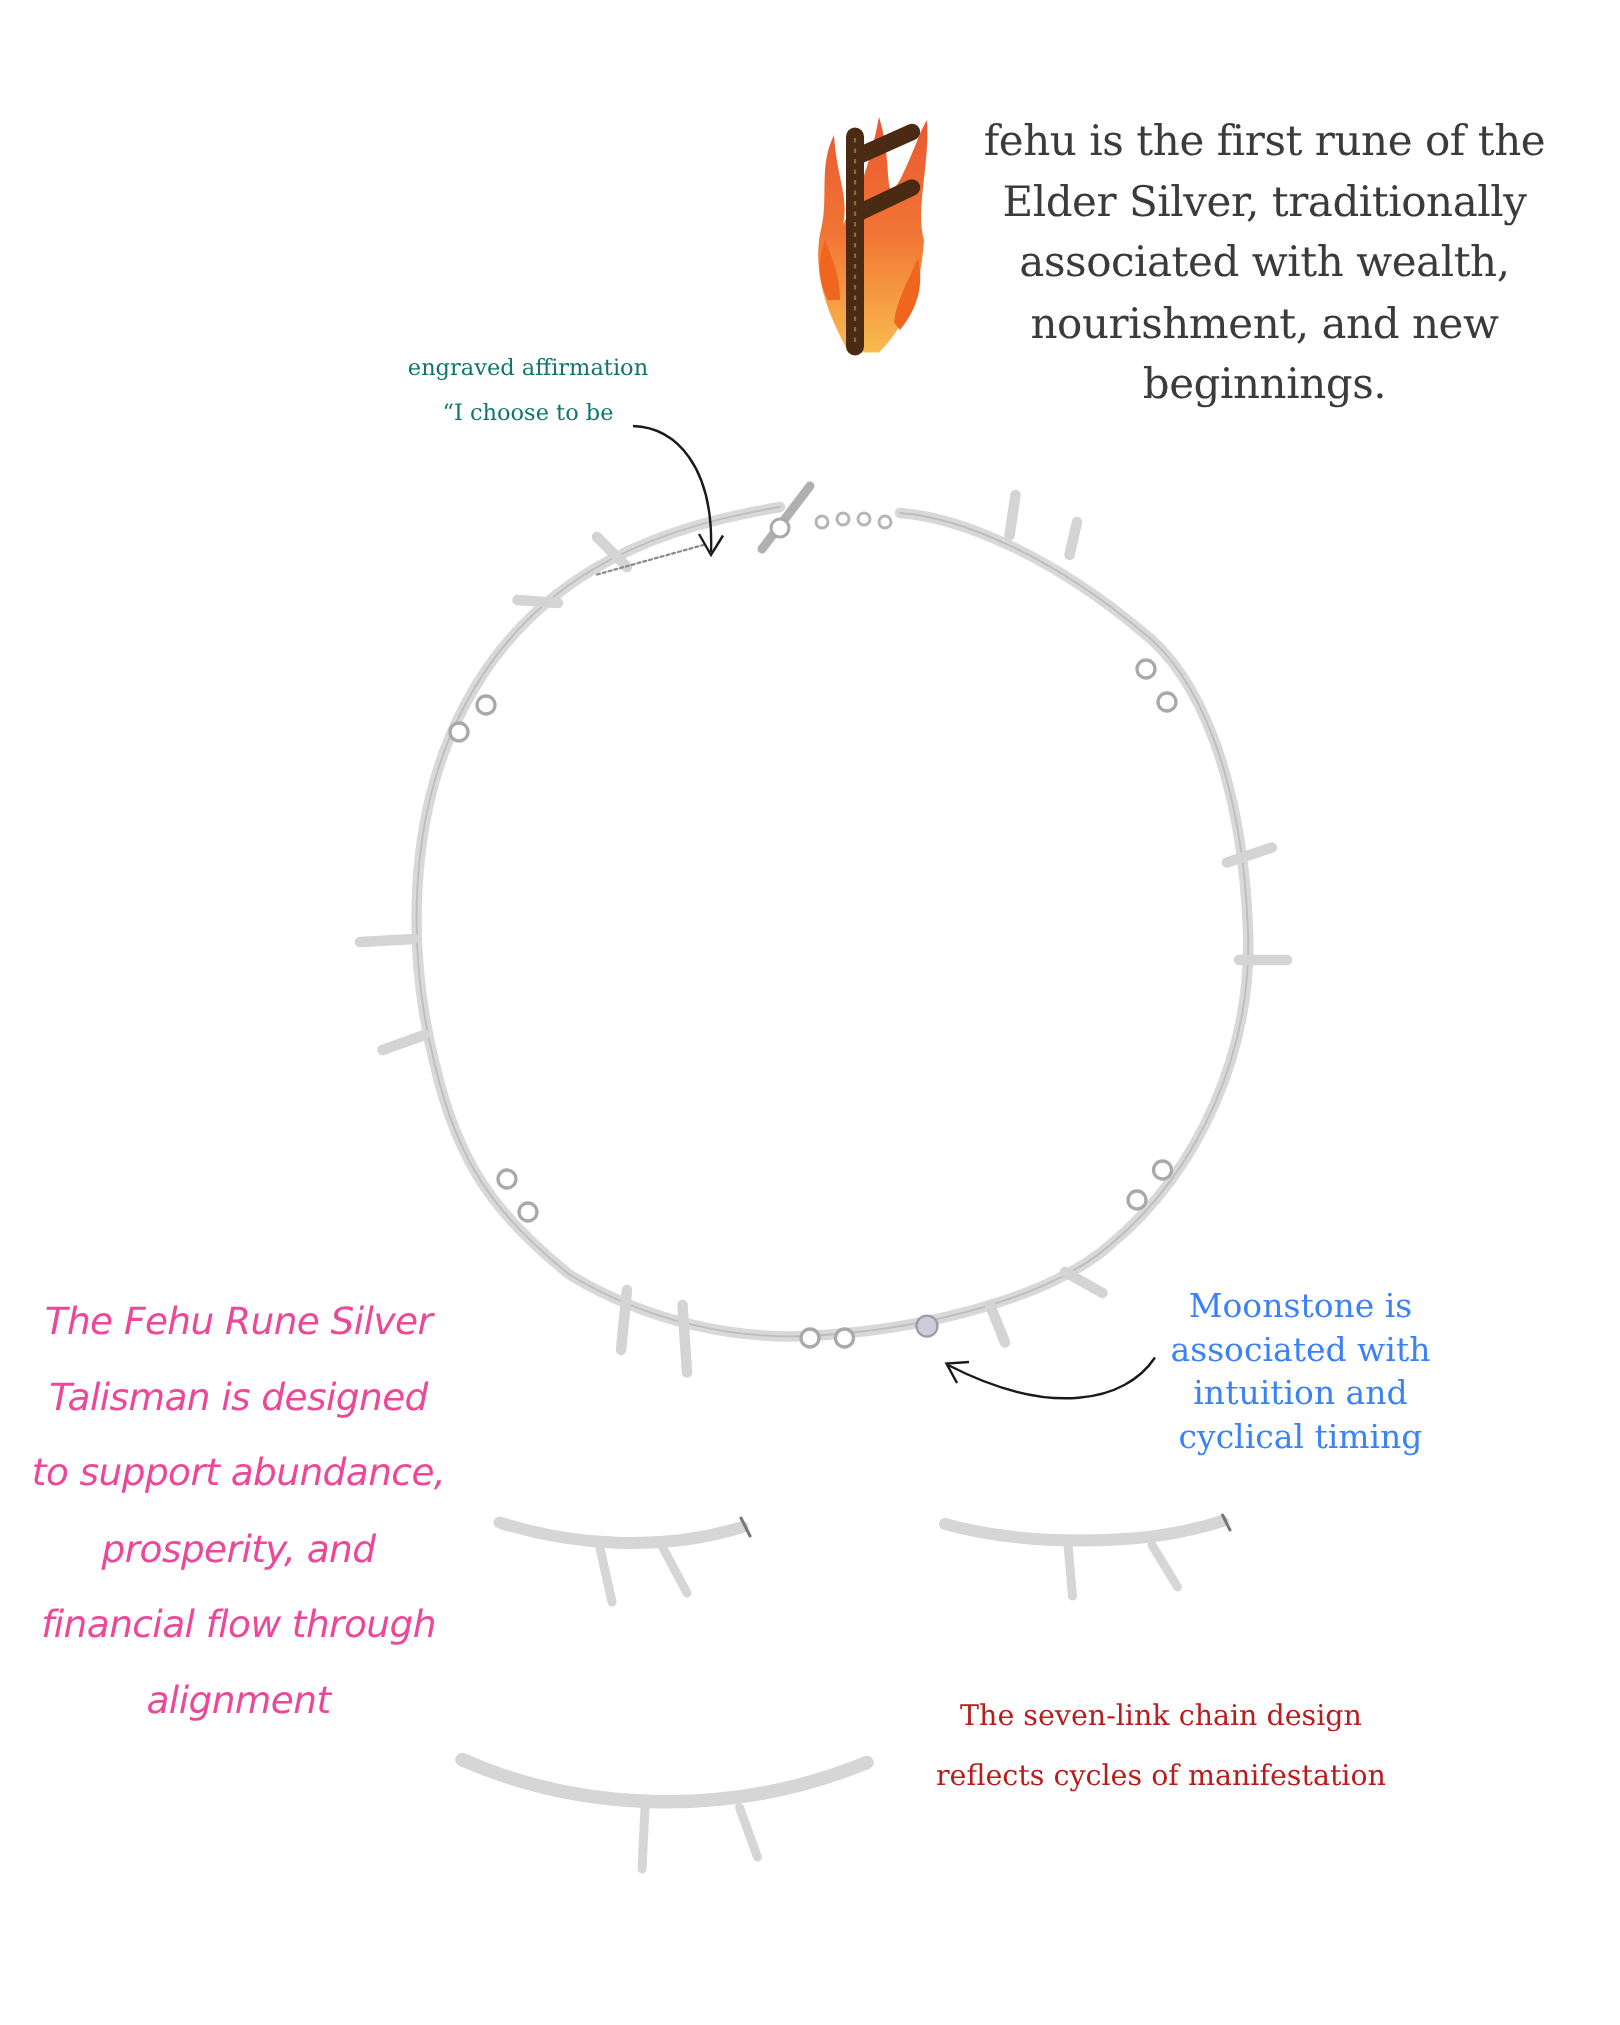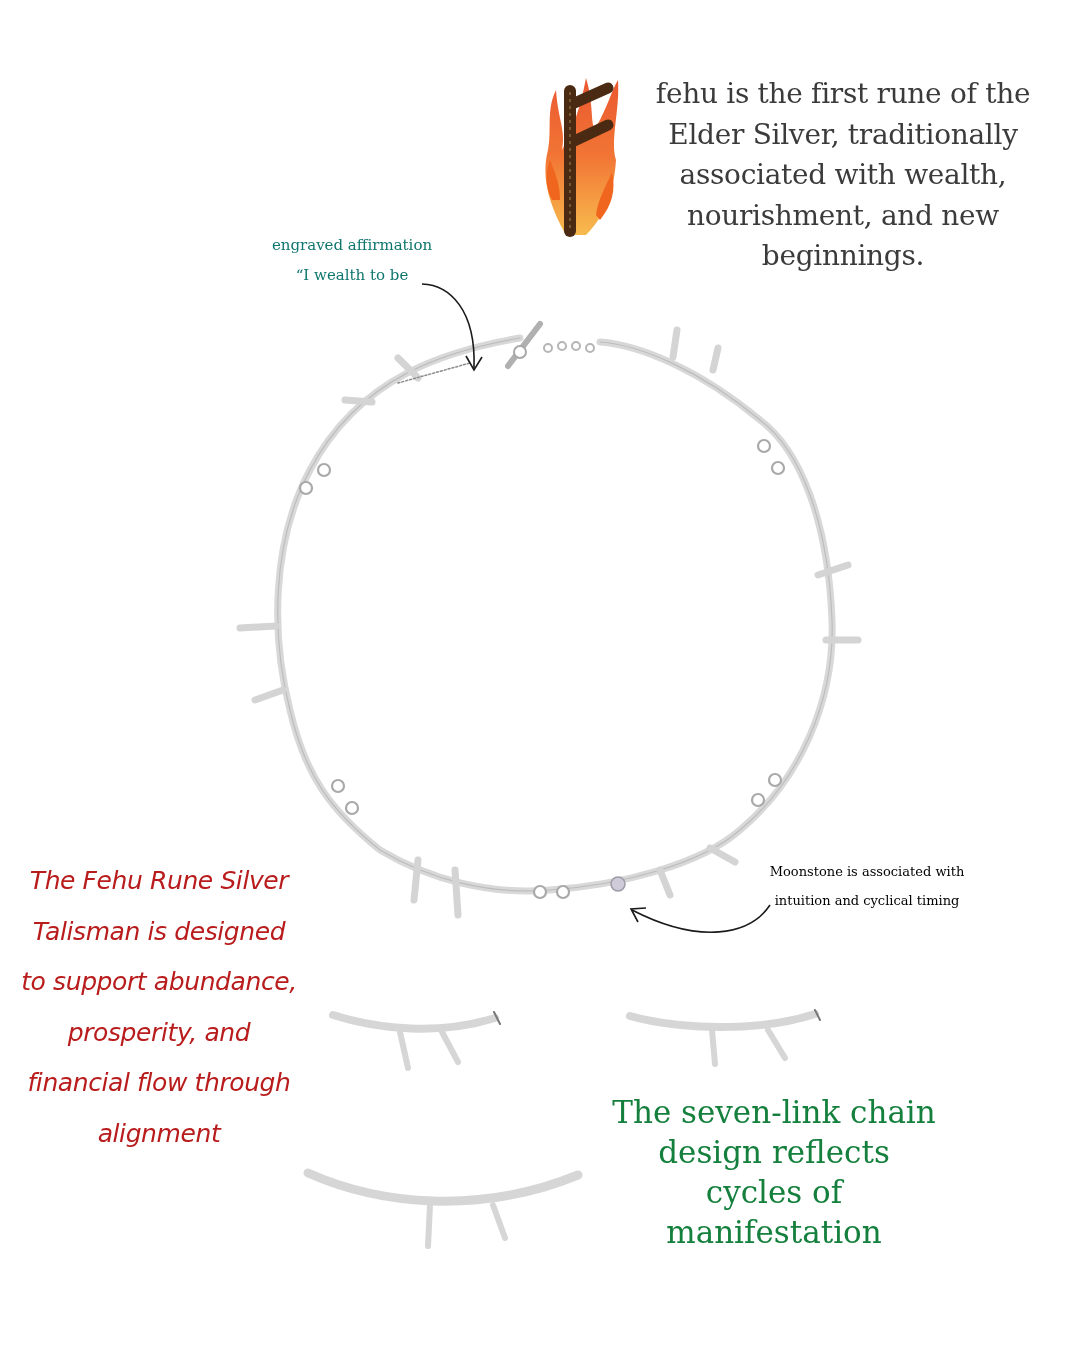--- a/index.html
+++ b/index.html
@@ -9,30 +9,30 @@
   .intro {
     left: 650px; top: 74px; width: 386px;
     font-size: 28px; line-height: 40.5px; color: #3b3b3b; letter-spacing: -0.3px;
   }
   .engraved {
     left: 236px; top: 231px; width: 232px;
     font-size: 15px; line-height: 29.5px; color: #0f766e;
   }
   .moonstone {
     left: 755px; top: 857px; width: 224px;
-    font-size: 13px; line-height: 29px; color: #000000;
+    font-size: 22px; line-height: 29px; color: #3b82f6;
   }
   .seven {
-    left: 608px; top: 1092px; width: 332px;
-    font-size: 31px; line-height: 40px; color: #15803d;
+    left: 608px; top: 1124px; width: 332px;
+    font-size: 19px; line-height: 40px; color: #b91c1c;
   }
   .talisman {
     left: 20px; top: 856px; width: 278px;
     font-family: "DejaVu Sans", sans-serif; font-style: italic; font-weight: 300;
-    font-size: 25px; line-height: 50.5px; color: #b91c1c; text-align: center;
+    font-size: 25px; line-height: 50.5px; color: #ec4899; text-align: center;
     letter-spacing: -0.4px;
   }
   svg { position: absolute; left: 0; top: 0; }
 </style>
 </head>
 <body>
 
 <svg width="1080" height="1350" viewBox="0 0 1080 1350">
   <defs>
     <linearGradient id="flame" x1="0" y1="1" x2="0" y2="0">
@@ -124,20 +124,20 @@
     <path d="M308 1173 C380 1205 480 1215 578 1175" stroke="#d6d6d6" stroke-width="9"></path>
     <path d="M430 1205 L428 1246" stroke="#d6d6d6" stroke-width="6"></path>
     <path d="M493 1205 L505 1238" stroke="#d6d6d6" stroke-width="6"></path>
   </g>
 </svg>
 
 <div class="abs serif-text intro">fehu is the first rune of the Elder Silver, traditionally associated with wealth, nourishment, and new beginnings.</div>
 
 <div class="abs serif-text engraved">
   <div>engraved affirmation</div>
-  <div>“I wealth to be</div>
+  <div>“I choose to be</div>
 </div>
 
 <div class="abs serif-text moonstone">Moonstone is associated with intuition and cyclical timing</div>
 
 <div class="abs talisman">The Fehu Rune Silver Talisman is designed to support abundance, prosperity, and financial flow through alignment</div>
 
 <div class="abs serif-text seven">The seven-link chain design reflects cycles of manifestation</div>
 
 </body></html>

